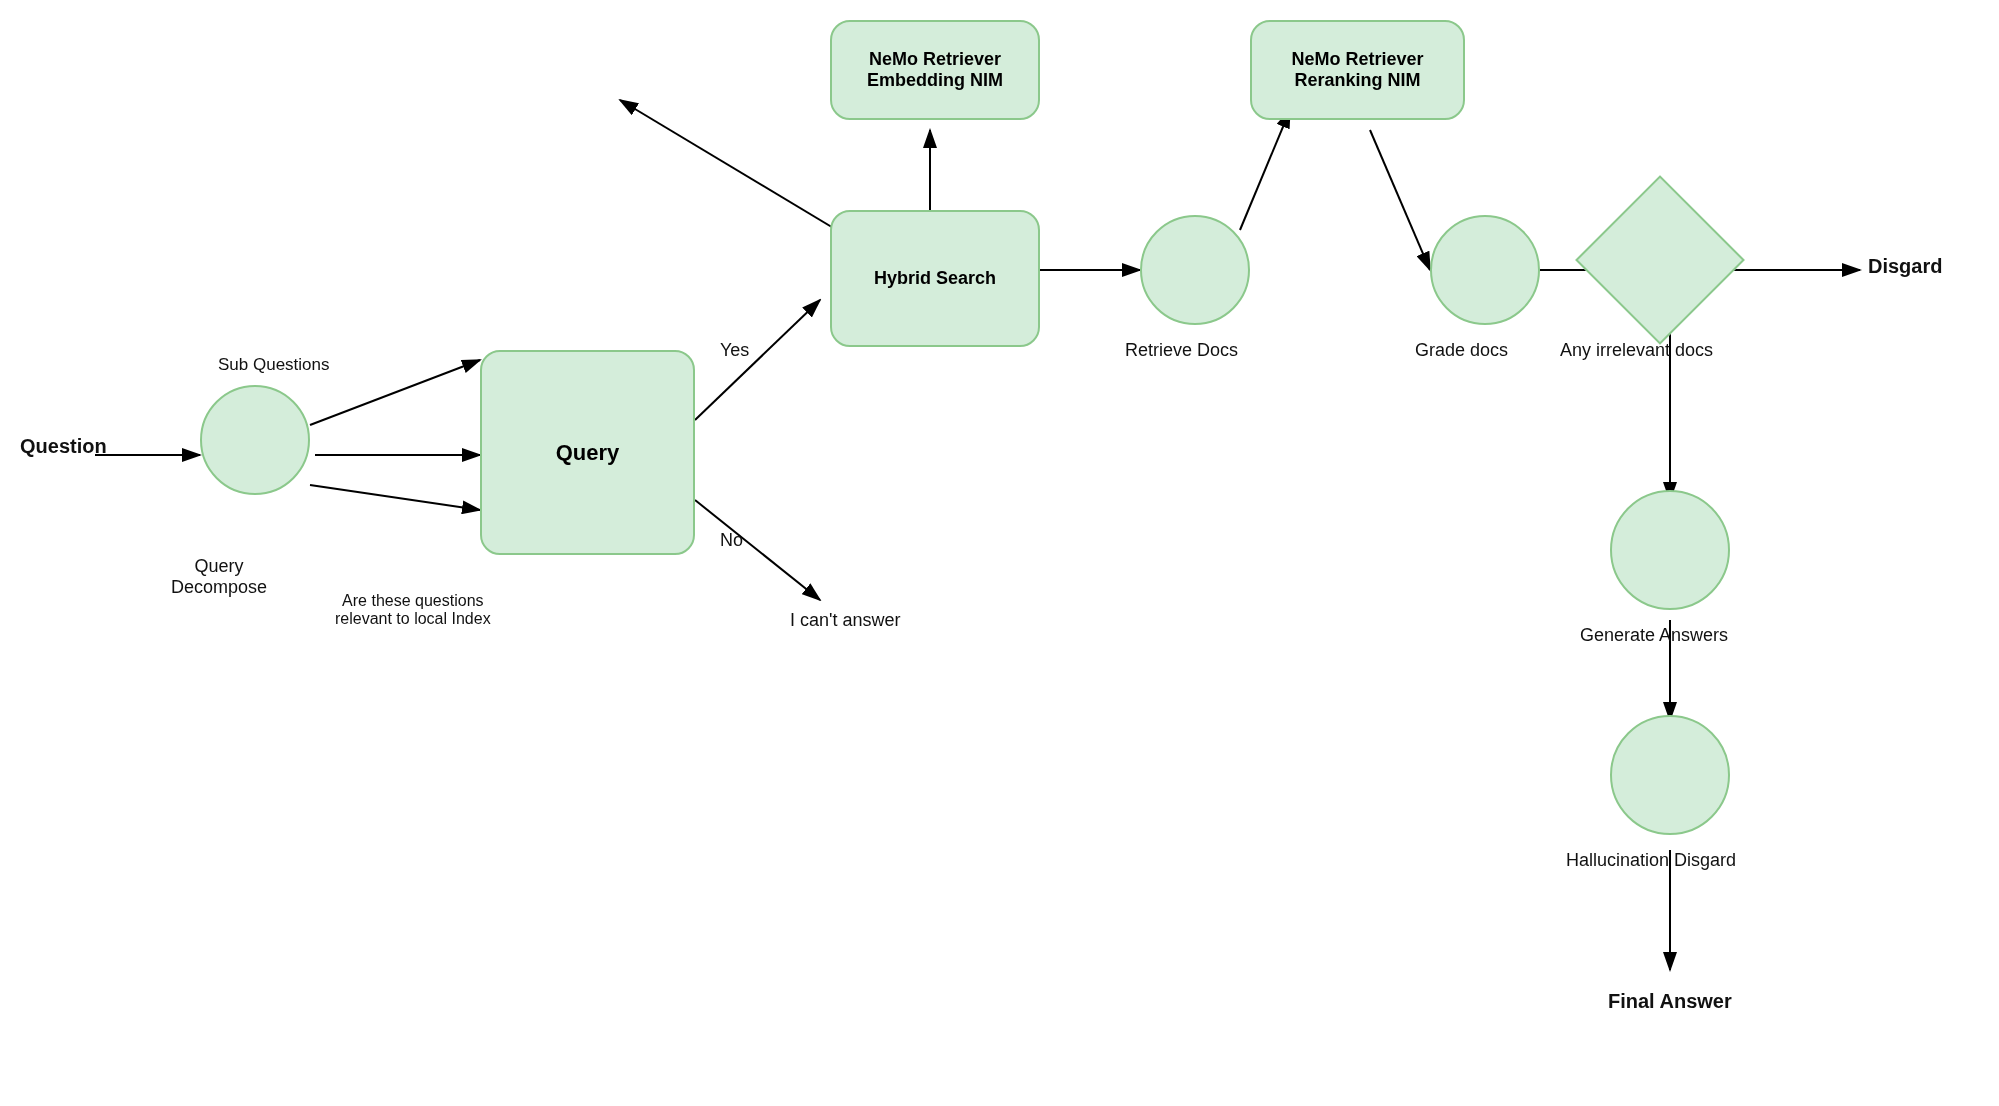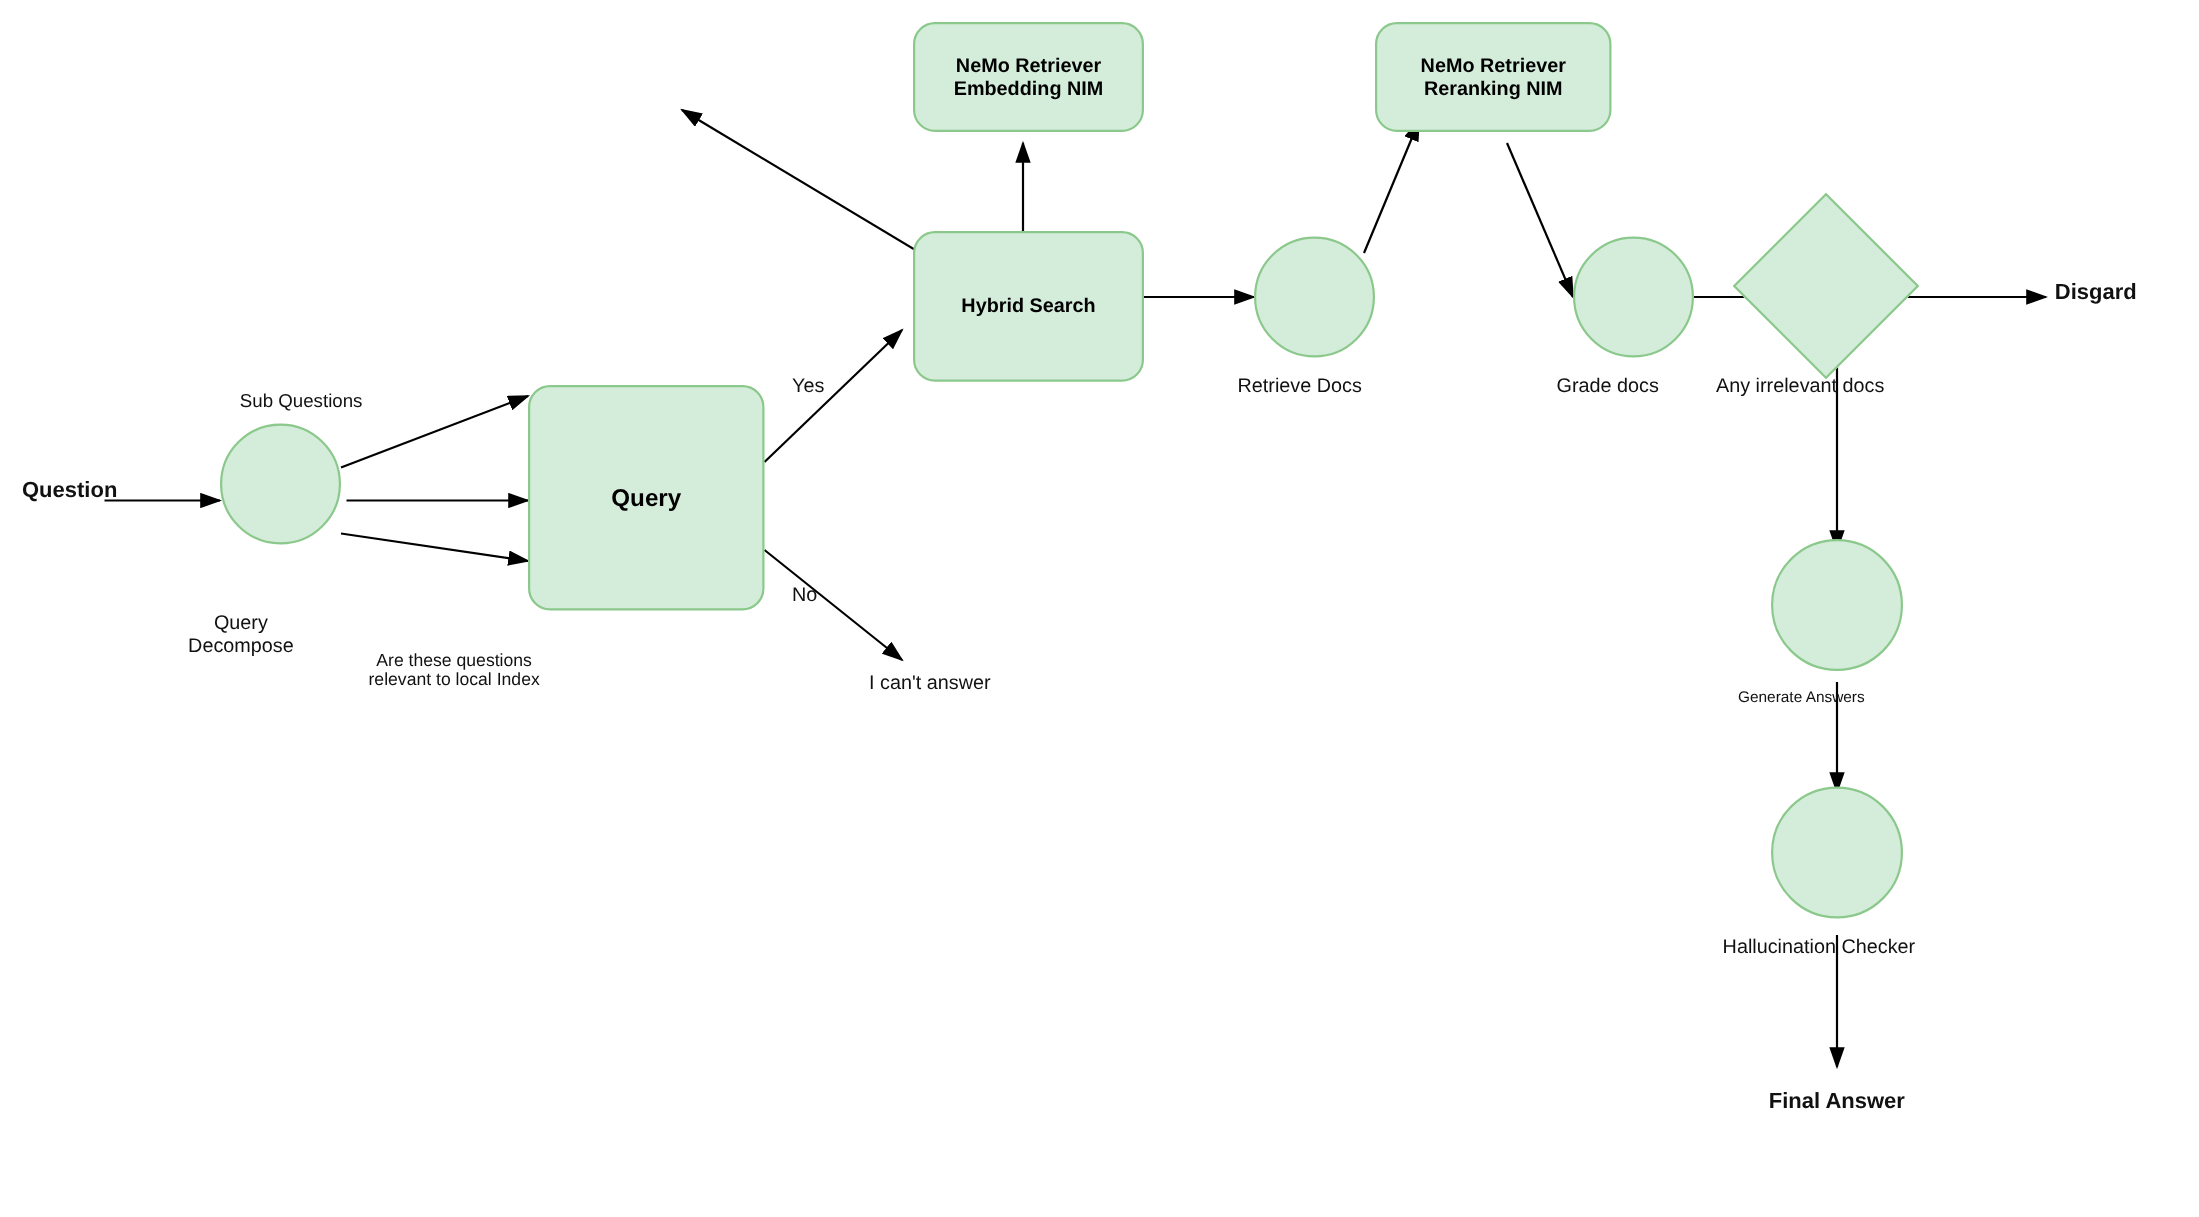--- a/index.html
+++ b/index.html
@@ -156,21 +156,21 @@
   <div class="node node-diamond" style="left:1600px; top:200px; width:120px; height:120px;">
     <span class="node-diamond-inner"></span>
   </div>
 
   <div class="label" style="left:1560px; top:340px; font-size:18px; text-align:center;">Any irrelevant docs</div>
 
   <div class="label" style="left:1868px; top:255px; font-size:20px; font-weight:600;">Disgard</div>
 
   <div class="node node-circle" style="left:1610px; top:490px; width:120px; height:120px;"></div>
 
-  <div class="label" style="left:1580px; top:625px; font-size:14px;">Generate Answers</div>
+  <div class="label" style="left:1580px; top:625px; font-size:18px;">Generate Answers</div>
 
   <div class="node node-circle" style="left:1610px; top:715px; width:120px; height:120px;"></div>
 
-  <div class="label" style="left:1566px; top:850px; font-size:18px;">Hallucination Checker</div>
+  <div class="label" style="left:1566px; top:850px; font-size:18px;">Hallucination Disgard</div>
 
   <div class="label" style="left:1608px; top:990px; font-size:20px; font-weight:600;">Final Answer</div>
 
 </div>
 
 </body></html>

